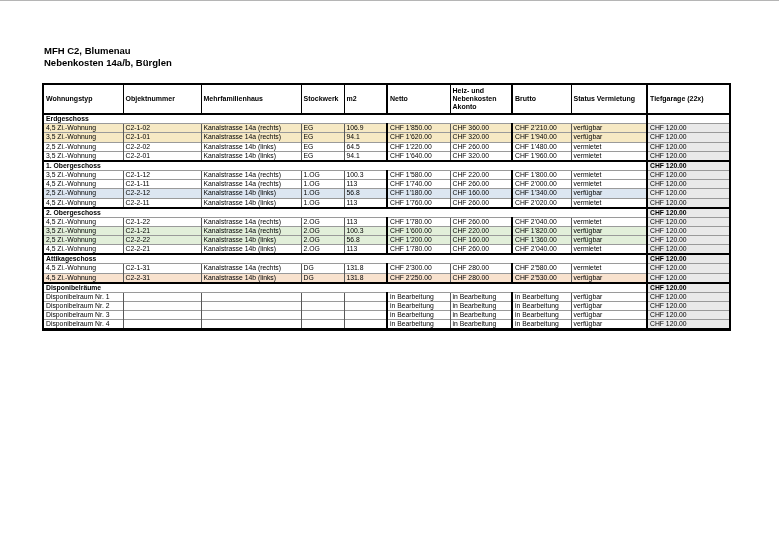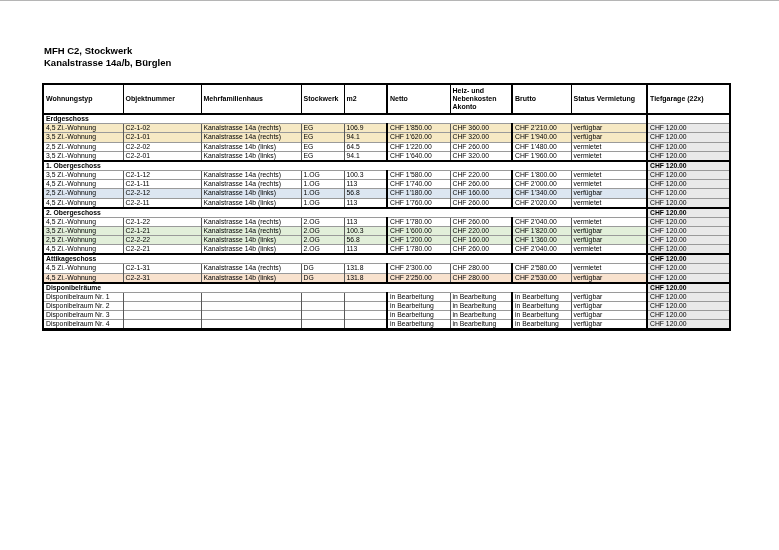--- a/index.html
+++ b/index.html
@@ -51,22 +51,22 @@
   tr.section-row td {
     border-top: 2px solid #000;
     font-weight: bold;
   }
   td.tg { background: #E9E9E9; }
 </style>
 </head>
 <body>
 
 <div class="title-block">
-  <div class="title-line">MFH C2, Stockwerk</div>
-  <div class="title-line">Kanalstrasse 14a/b, Bürglen</div>
+  <div class="title-line">MFH C2, Blumenau</div>
+  <div class="title-line">Nebenkosten 14a/b, Bürglen</div>
 </div>
 
 <table class="listing">
   <colgroup id="cols">
       <col style="width: 80px;">
       <col style="width: 78px;">
       <col style="width: 100px;">
       <col style="width: 43px;">
       <col style="width: 43px;">
       <col style="width: 63px;">

